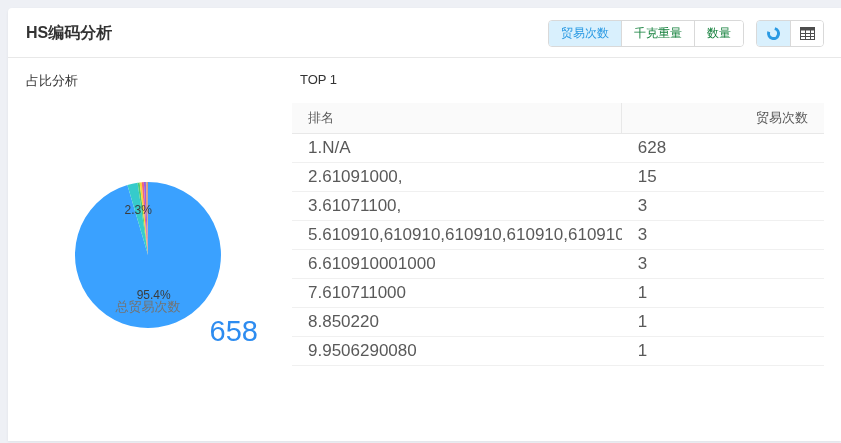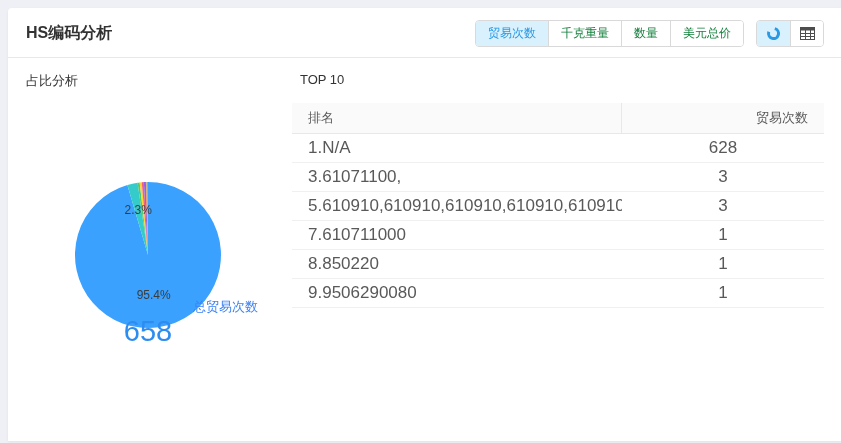--- a/index.html
+++ b/index.html
@@ -24,52 +24,51 @@
                 height:27px; background:#fff; }
   .icon-btn { width:33px; display:flex; align-items:center; justify-content:center;
               cursor:pointer; border-left:1px solid #d9d9d9; background:#fff; }
   .icon-btn:first-child { border-left:none; }
   .icon-btn.active { background:#d9f0fd; }
 
   .left-panel { position:absolute; left:0; top:50px; width:290px; bottom:0;padding-left:16px; }
   .section-title { font-size:13px; color:#333; }
   .left-panel .section-title { position:absolute; left:18px; top:14px; }
   .pie-svg { position:absolute; left:30px; top:87px; }
-  .total-label { position:absolute; left:30px; top:240px; width:220px; text-align:right;
-                 font-size:13px; color:#3b82f6; }
-  .total-value { position:absolute; left:30px; top:257px; width:220px; text-align:center;
+  .total-label { position:absolute; left:30px; top:240px; width:220px; text-align:center;
+                 font-size:13px; color:#737373; }
+  .total-value { position:absolute; left:30px; top:257px; width:220px; text-align:right;
                  font-size:29px; color:#2d8cf0; }
 
   .right-panel { position:absolute; left:284px; right:17px; top:50px; bottom:0; }
   .right-panel .section-title { position:absolute; left:8px; top:14px; }
   .top-table { position:absolute; left:0; right:0; top:45px; border-collapse:collapse;
                width:100%; table-layout:fixed; }
   .top-table th { height:30px; background:#fafafa; font-weight:400; font-size:13px;
                   color:#595959; border-bottom:1px solid #e8e8e8; padding:0 16px;margin-top:45px; }
   .top-table th.col-rank { text-align:left; width:62%; border-right:1px solid #e8e8e8; }
   .top-table th.col-value { text-align:right; }
   .top-table td { height:29px; font-size:17px; color:#595959; padding:0 16px;
                   border-bottom:1px solid #f0f0f0; white-space:nowrap; overflow:hidden; }
-  .top-table td.cell-value { text-align:center; }
+  .top-table td.cell-value { text-align:left; }
 
   .pie-label { font-size:12px; fill:#3c3c3c; }
 </style>
 </head>
 <body>
 
 <div class="card">
 
   <div class="card-header">
     <div class="card-title">HS编码分析</div>
     <div class="controls">
       <div class="seg-group" id="metric-tabs">
           <span class="seg active">贸易次数</span>
           <span class="seg">千克重量</span>
           <span class="seg">数量</span>
-          <span class="seg">美元总价</span>
         </div>
       <div class="icon-group" id="view-toggles">
           <span class="icon-btn active">
             <svg width="15" height="15" viewBox="0 0 15 15">
               <circle cx="7.5" cy="7.5" r="5" fill="none" stroke="#2b9ae3" stroke-width="3" stroke-dasharray="23.5 8" transform="rotate(-75 7.5 7.5)"></circle>
             </svg>
           </span>
           <span class="icon-btn">
             <svg width="15" height="13" viewBox="0 0 15 13">
               <rect x="0.5" y="0.5" width="14" height="12" fill="none" stroke="#4d4d4d"></rect>
@@ -97,39 +96,47 @@
         <path d="M110,110 L108.61,37.01 A73,73 0 0 1 109.30,37.00 Z" fill="#6dc8ec"></path>
         <path d="M110,110 L109.30,37.00 A73,73 0 0 1 110.00,37.00 Z" fill="#e8684a"></path>
         <text x="115.7" y="153.7" text-anchor="middle" class="pie-label">95.4%</text>
         <text x="100.2" y="69.1" text-anchor="middle" class="pie-label">2.3%</text>
       </svg>
     <div class="total-label">总贸易次数</div>
     <div class="total-value">658</div>
   </div>
 
   <div class="right-panel">
-    <div class="section-title">TOP 10</div>
+    <div class="section-title">TOP 1</div>
     <table class="top-table">
       <thead>
         <tr>
           <th class="col-rank">排名</th>
           <th class="col-value">贸易次数</th>
         </tr>
       </thead>
       <tbody id="table-body">
           <tr>
             <td class="cell-rank">1.N/A</td>
             <td class="cell-value">628</td>
           </tr>
           <tr>
+            <td class="cell-rank">2.61091000,</td>
+            <td class="cell-value">15</td>
+          </tr>
+          <tr>
             <td class="cell-rank">3.61071100,</td>
             <td class="cell-value">3</td>
           </tr>
           <tr>
             <td class="cell-rank">5.610910,610910,610910,610910,610910</td>
+            <td class="cell-value">3</td>
+          </tr>
+          <tr>
+            <td class="cell-rank">6.610910001000</td>
             <td class="cell-value">3</td>
           </tr>
           <tr>
             <td class="cell-rank">7.610711000</td>
             <td class="cell-value">1</td>
           </tr>
           <tr>
             <td class="cell-rank">8.850220</td>
             <td class="cell-value">1</td>
           </tr>

